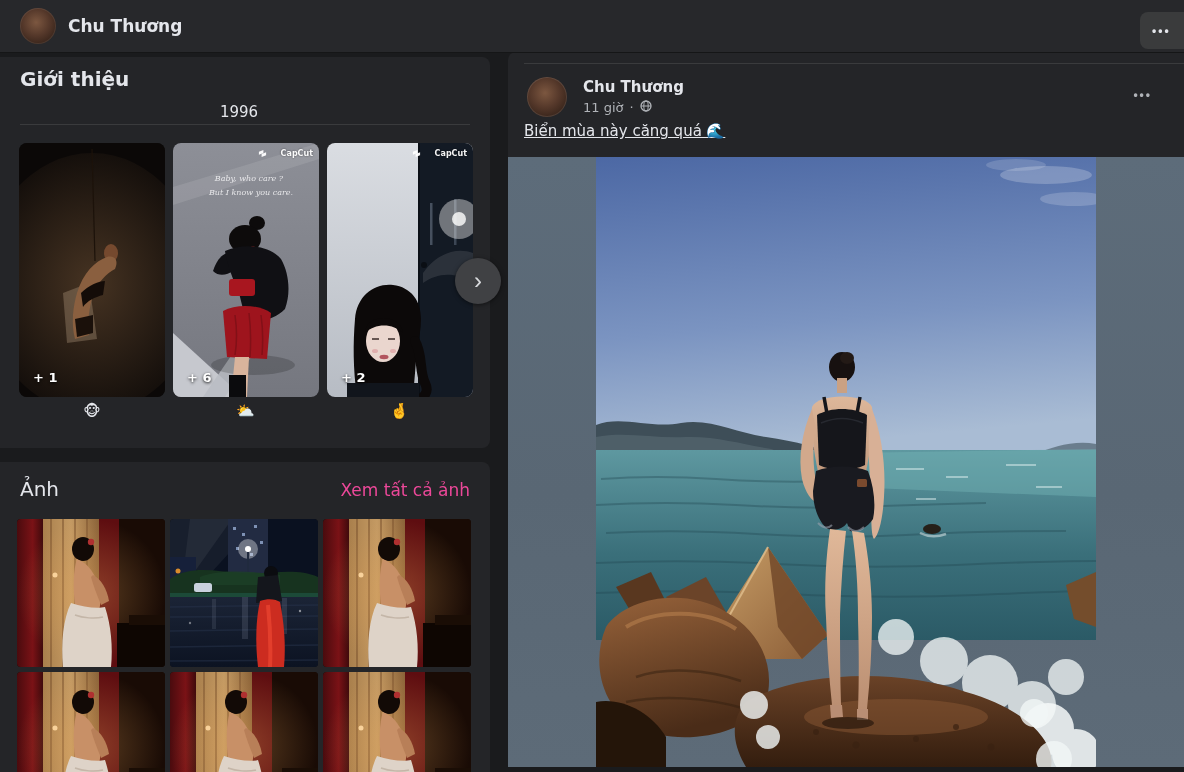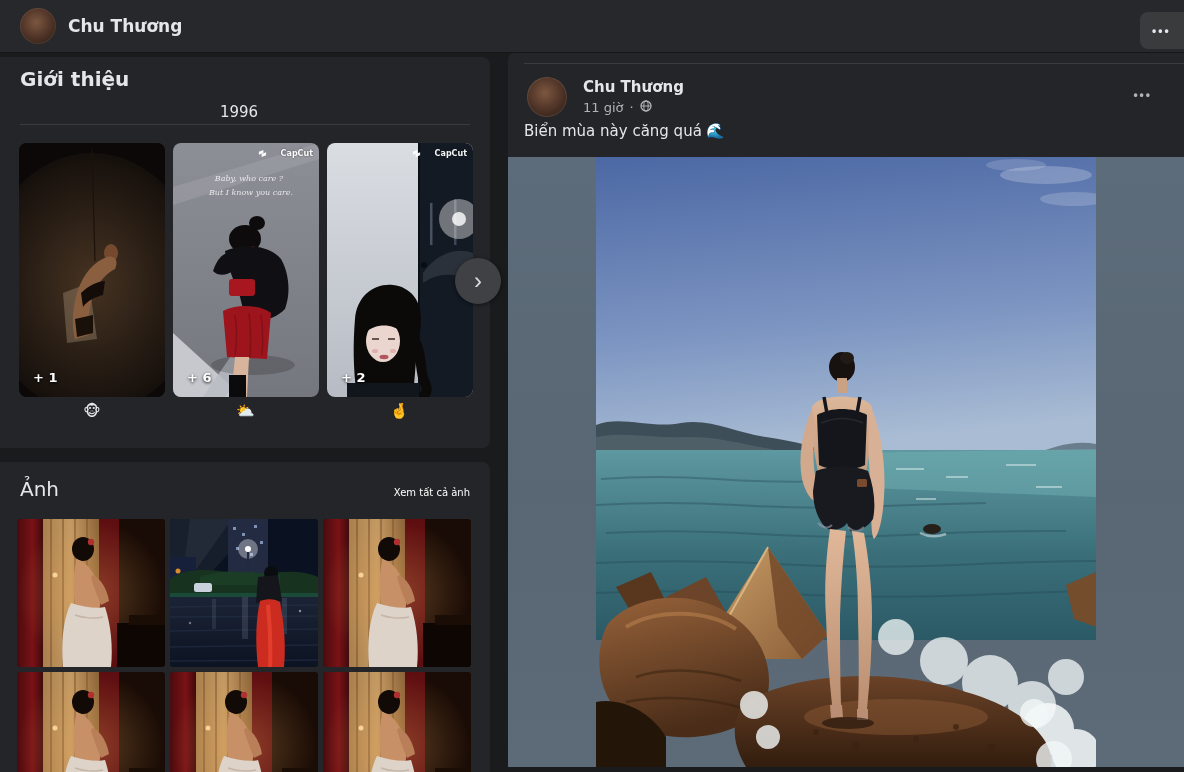--- a/index.html
+++ b/index.html
@@ -54,41 +54,41 @@
   .next-btn{
     position:absolute;left:467px;top:201px;width:46px;height:46px;border-radius:50%;
     background:#404144;border:none;cursor:pointer;color:#d8dadd;
     font-size:24px;line-height:44px;text-align:center;padding:0;
     box-shadow:0 1px 4px rgba(0,0,0,.5);z-index:5;
   }
   
   .photos-card{left:-12px;top:462px;width:502px;height:400px;}
   .photos-head{display:flex;align-items:baseline;justify-content:space-between;padding:15px 20px 0 32px;}
   .photos-head h2{margin:0;font-size:20px;font-weight:400;}
-  .see-all{font-size:10px;color:#ffffff;text-decoration:none;cursor:pointer;}
+  .see-all{font-size:17px;color:#ec4899;text-decoration:none;cursor:pointer;}
   .photo-grid{position:absolute;left:29px;top:57px;width:454px;display:flex;flex-wrap:wrap;gap:5px;}
   .photo-cell{width:148px;height:148px;border-radius:4px;overflow:hidden;cursor:pointer;background:#111;}
   .photo-cell svg{display:block;width:100%;height:100%;}
   
   .post-card{left:508px;top:52px;width:696px;height:715px;border-radius:8px 0 0 0;}
   .post-top-divider{position:absolute;left:16px;right:0;top:11px;height:1px;background:#3a3b3d;}
   .post-head{position:absolute;left:16px;top:22px;right:16px;height:44px;}
   .post-avatar{
     position:absolute;left:3px;top:3px;width:40px;height:40px;border-radius:50%;cursor:pointer;
     background:radial-gradient(circle at 45% 40%, #7c5740 0%, #55382a 45%, #241710 100%);
     box-shadow:inset 0 0 0 1px rgba(255,255,255,.1);
   }
   .post-author{position:absolute;left:59px;top:4px;font-size:15px;font-weight:600;color:#e4e6eb;cursor:pointer;}
   .post-meta{position:absolute;left:59px;top:26px;font-size:13px;color:#b0b3b8;display:flex;align-items:center;gap:6px;}
   .post-meta .globe{display:inline-block;}
   .post-more{
     position:absolute;right:30px;top:8px;background:none;border:none;color:#b0b3b8;cursor:pointer;
     font-size:12px;letter-spacing:2px;font-weight:700;padding:6px;
   }
-  .post-text{position:absolute;left:16px;top:70px;font-size:15px;color:#e4e6eb;margin:0;}
+  .post-text{position:absolute;left:16px;top:70px;font-size:15px;color:#e4e6eb;margin:0;text-decoration:underline;}
   .post-media{
     position:absolute;left:0;top:105px;width:696px;height:610px;overflow:hidden;cursor:pointer;
     background:linear-gradient(#59markers 0,#59 0) ;
     background:linear-gradient(180deg,#58An 0) ;
     background:#5b6977;
   }
   .post-media .bands{position:absolute;inset:0;background:linear-gradient(180deg,#5d6c7a 0%,#596774 55%,#5d6b78 100%);}
   .post-media .main-photo{position:absolute;left:88px;top:0;width:500px;height:610px;}
   .post-media svg{display:block;}
 </style>

